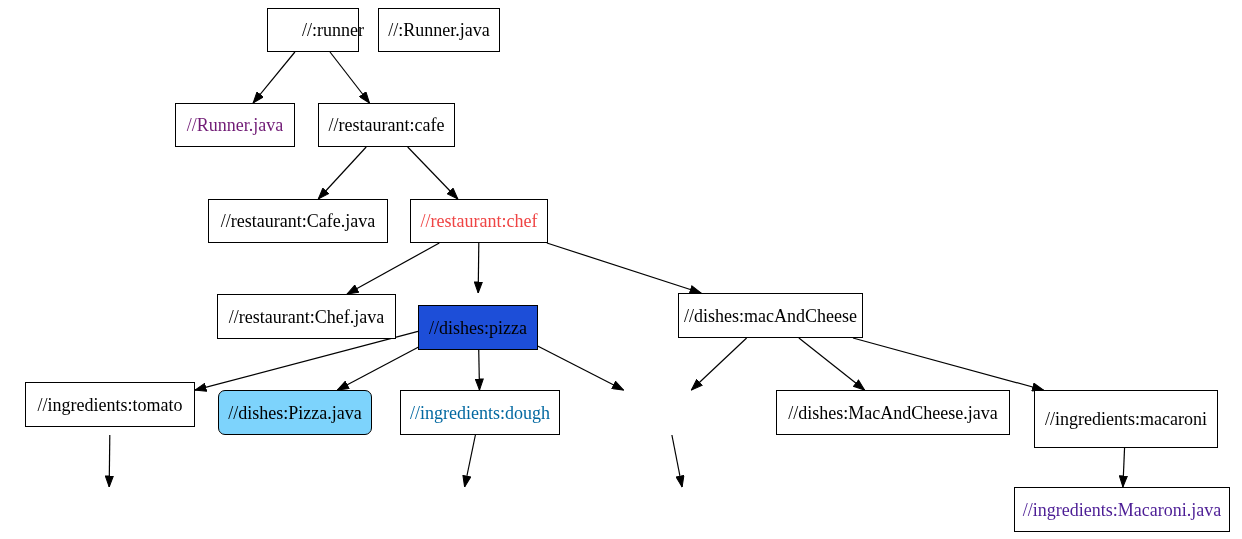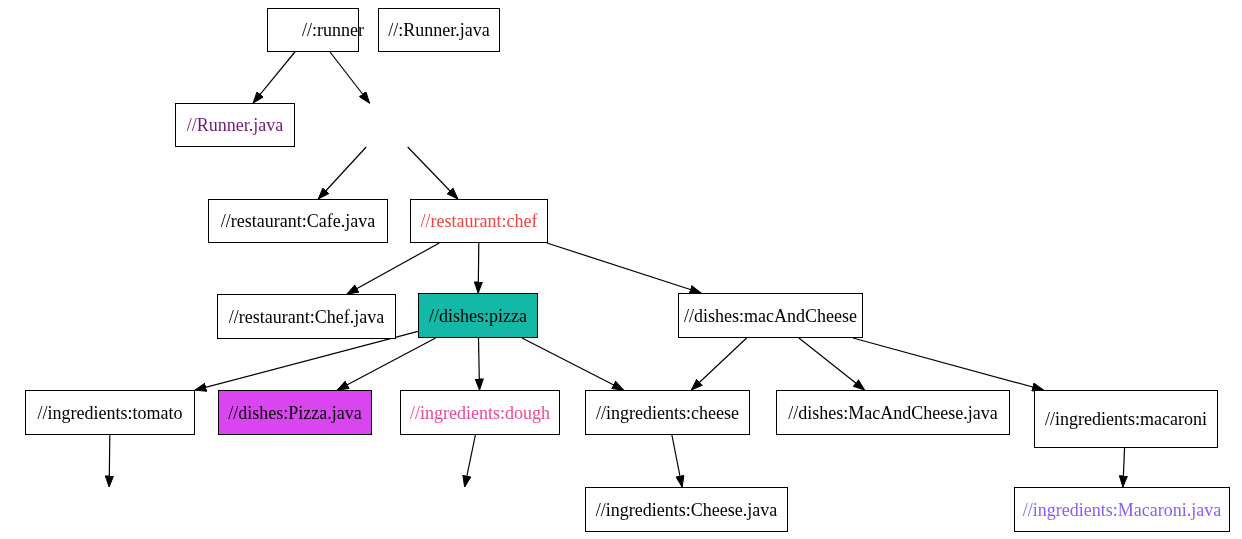--- a/index.html
+++ b/index.html
@@ -71,52 +71,49 @@
 
 <div class="node" style="left: 267px; top: 8px; width: 92px; height: 44px; border-color: rgb(0, 0, 0); background: rgb(255, 255, 255); padding-left: 40px;">
       <span class="node-label" style="color: rgb(0, 0, 0);">//:runner</span>
     </div>
     <div class="node" style="left: 378px; top: 8px; width: 122px; height: 44px; border-color: rgb(0, 0, 0); background: rgb(255, 255, 255);">
       <span class="node-label" style="color: rgb(0, 0, 0);">//:Runner.java</span>
     </div>
     <div class="node" style="left: 175px; top: 103px; width: 120px; height: 44px; border-color: rgb(0, 0, 0); background: rgb(255, 255, 255);">
       <span class="node-label" style="color: #701a75;">//Runner.java</span>
     </div>
+    <div class="node" style="left: 318px; top: 103px; width: 137px; height: 44px; border-color: rgb(0, 0, 0); background: rgb(255, 255, 255);">
+      <span class="node-label" style="color: rgb(0, 0, 0);">//restaurant:cafe</span>
+    </div>
     <div class="node" style="left: 208px; top: 199px; width: 180px; height: 44px; border-color: rgb(0, 0, 0); background: rgb(255, 255, 255);">
       <span class="node-label" style="color: rgb(0, 0, 0);">//restaurant:Cafe.java</span>
     </div>
     <div class="node" style="left: 410px; top: 199px; width: 138px; height: 44px; border-color: rgb(0, 0, 0); background: rgb(255, 255, 255);">
       <span class="node-label" style="color: #ef4444;">//restaurant:chef</span>
     </div>
     <div class="node" style="left: 217px; top: 294px; width: 179px; height: 45px; border-color: rgb(0, 0, 0); background: rgb(255, 255, 255);">
       <span class="node-label" style="color: rgb(0, 0, 0);">//restaurant:Chef.java</span>
     </div>
-    <div class="node" style="left: 418px; top: 293px; width: 120px; height: 45px; border-color: rgb(0, 0, 0); background: #14b8a6;">
+    <div class="node" style="left: 418px; top: 305px; width: 120px; height: 45px; border-color: rgb(0, 0, 0); background: #1d4ed8;">
       <span class="node-label" style="color: rgb(0, 0, 0);">//dishes:pizza</span>
     </div>
     <div class="node" style="left: 678px; top: 293px; width: 185px; height: 45px; border-color: rgb(0, 0, 0); background: rgb(255, 255, 255);">
       <span class="node-label" style="color: rgb(0, 0, 0);">//dishes:macAndCheese</span>
     </div>
-    <div class="node" style="left: 25px; top: 390px; width: 170px; height: 45px; border-color: rgb(0, 0, 0); background: rgb(255, 255, 255); text-align: right;">
+    <div class="node" style="left: 25px; top: 382px; width: 170px; height: 45px; border-color: rgb(0, 0, 0); background: rgb(255, 255, 255); text-align: right;">
       <span class="node-label" style="color: rgb(0, 0, 0);">//ingredients:tomato</span>
     </div>
-    <div class="node" style="left: 218px; top: 390px; width: 154px; height: 45px; border-color: rgb(0, 0, 0); background: #d946ef;">
+    <div class="node" style="left: 218px; top: 390px; width: 154px; height: 45px; border-color: rgb(0, 0, 0); background: #7dd3fc; border-radius: 7px;">
       <span class="node-label" style="color: rgb(0, 0, 0);">//dishes:Pizza.java</span>
     </div>
     <div class="node" style="left: 400px; top: 390px; width: 160px; height: 45px; border-color: rgb(0, 0, 0); background: rgb(255, 255, 255);">
-      <span class="node-label" style="color: #ec4899;">//ingredients:dough</span>
-    </div>
-    <div class="node" style="left: 585px; top: 390px; width: 165px; height: 45px; border-color: rgb(0, 0, 0); background: rgb(255, 255, 255);">
-      <span class="node-label" style="color: rgb(0, 0, 0);">//ingredients:cheese</span>
+      <span class="node-label" style="color: #0369a1;">//ingredients:dough</span>
     </div>
     <div class="node" style="left: 776px; top: 390px; width: 234px; height: 45px; border-color: rgb(0, 0, 0); background: rgb(255, 255, 255);">
       <span class="node-label" style="color: rgb(0, 0, 0);">//dishes:MacAndCheese.java</span>
     </div>
     <div class="node" style="left: 1034px; top: 390px; width: 184px; height: 58px; border-color: rgb(0, 0, 0); background: rgb(255, 255, 255);">
       <span class="node-label" style="color: rgb(0, 0, 0);">//ingredients:macaroni</span>
     </div>
-    <div class="node" style="left: 585px; top: 487px; width: 203px; height: 45px; border-color: rgb(0, 0, 0); background: rgb(255, 255, 255);">
-      <span class="node-label" style="color: rgb(0, 0, 0);">//ingredients:Cheese.java</span>
-    </div>
     <div class="node" style="left: 1014px; top: 487px; width: 216px; height: 45px; border-color: rgb(0, 0, 0); background: rgb(255, 255, 255);">
-      <span class="node-label" style="color: #8b5cf6;">//ingredients:Macaroni.java</span>
+      <span class="node-label" style="color: #4c1d95;">//ingredients:Macaroni.java</span>
     </div>
   </div>
 
 </body></html>

